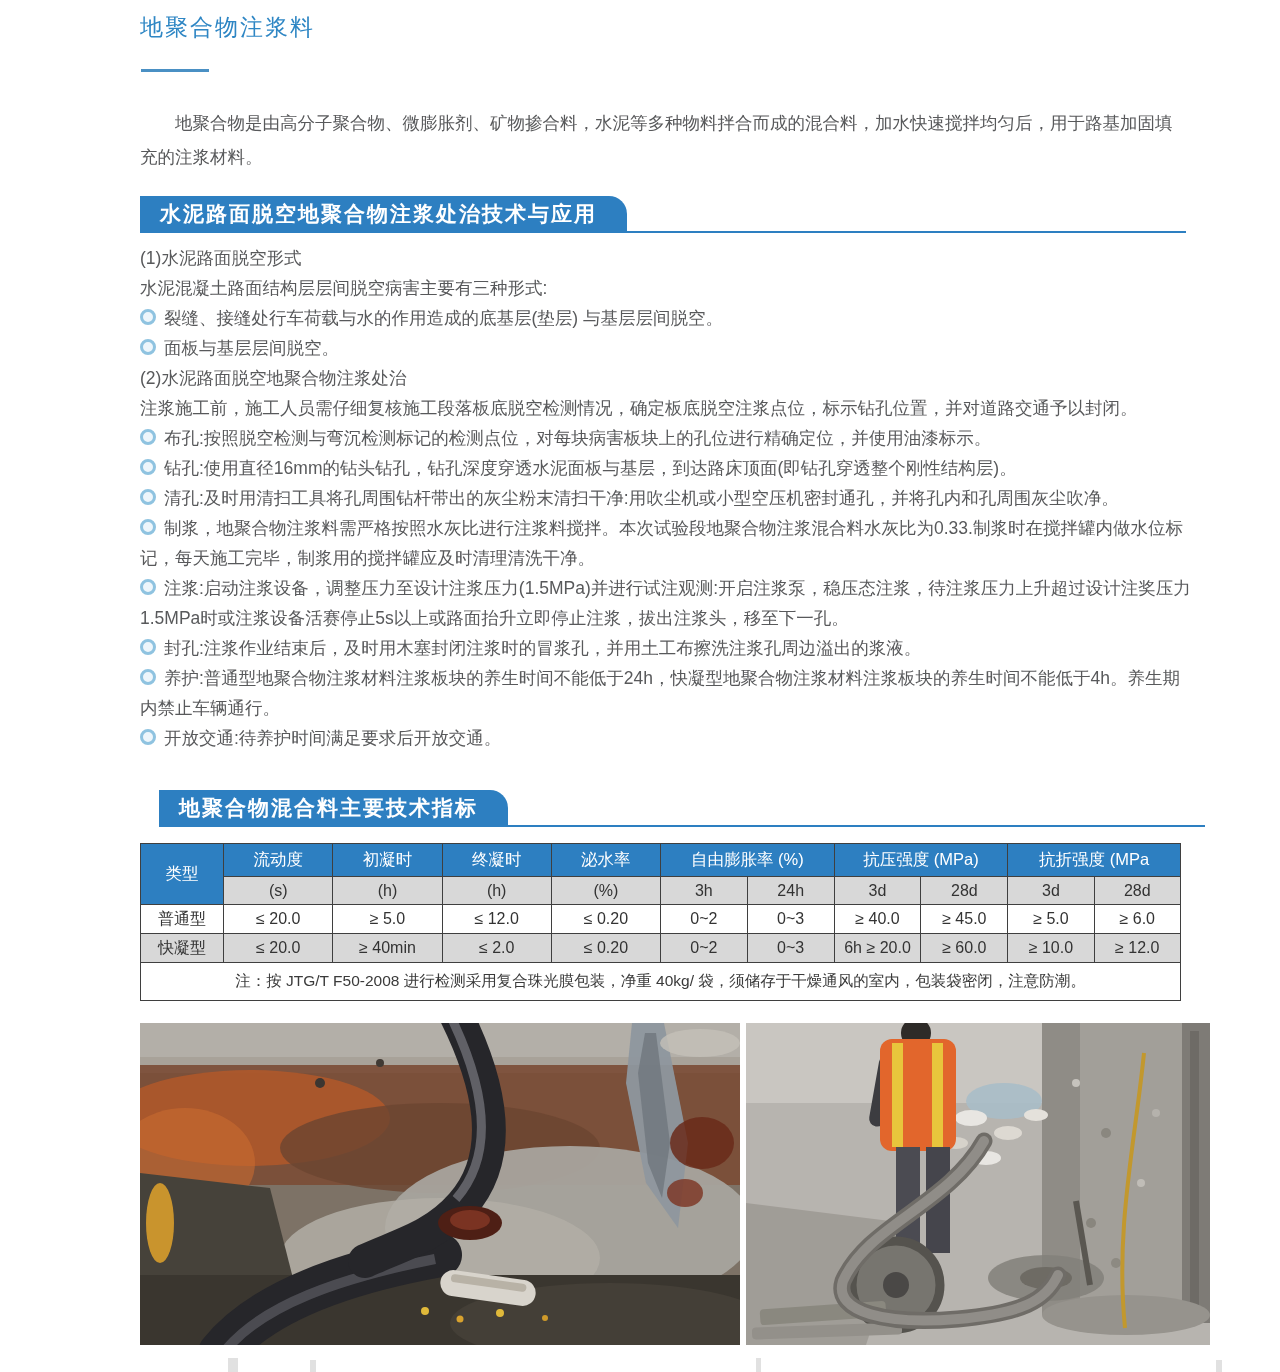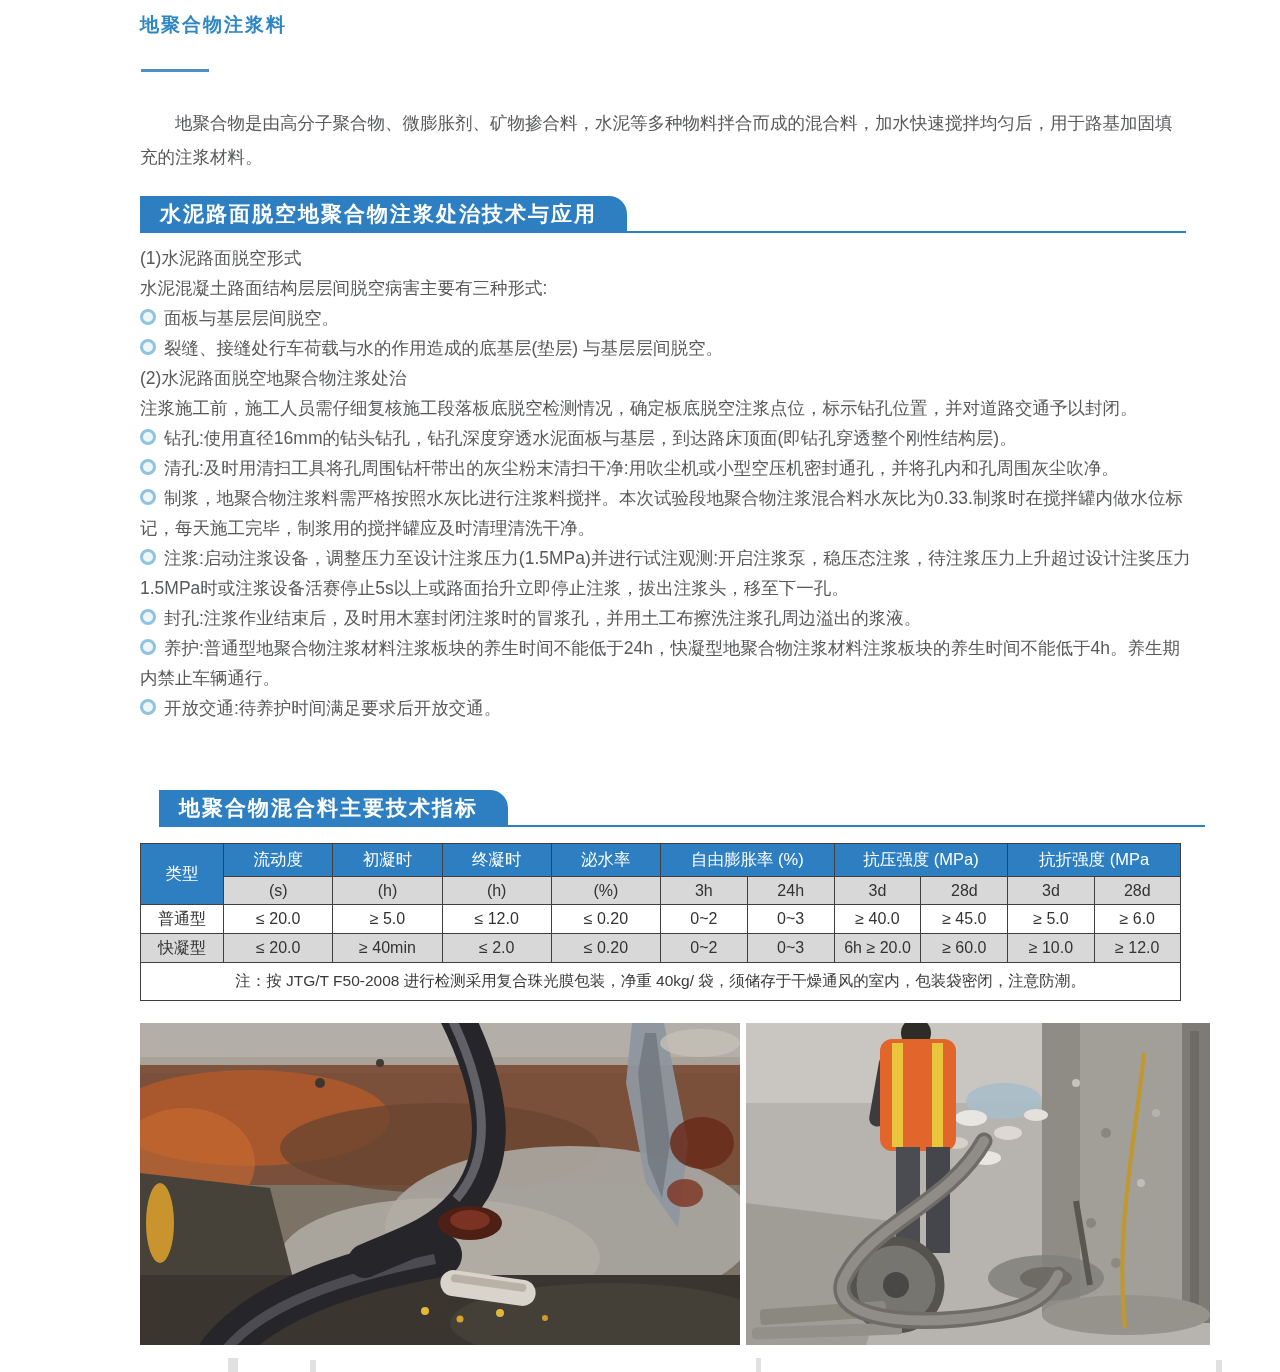--- a/index.html
+++ b/index.html
@@ -1,20 +1,20 @@
 <!DOCTYPE html>
 <html><head>
 <meta charset="utf-8">
 <style>
   html,body{margin:0;padding:0;background:#ffffff;}
   .page{position:relative;width:1280px;height:1372px;background:#ffffff;overflow:hidden;
         font-family:"Liberation Sans","DejaVu Sans",sans-serif;}
 
   
-  .doc-title{position:absolute;left:140px;top:12px;font-size:19px;font-weight:bold;
+  .doc-title{position:absolute;left:140px;top:12px;font-size:23px;font-weight:normal;
              color:#2e86c4;letter-spacing:2px;}
   .title-dash{position:absolute;left:141px;top:69px;width:68px;height:3px;background:#4a90c4;}
 
   
   .intro{position:absolute;left:140px;top:106px;width:1046px;font-size:17.5px;color:#58595b;
          line-height:34px;text-indent:2em;}
 
   
   .banner-wrap{position:absolute;left:140px;width:1046px;height:37px;}
   .banner{display:inline-block;background:#2d7fc1;color:#ffffff;font-size:21px;font-weight:bold;
@@ -62,24 +62,25 @@
   <div class="intro">地聚合物是由高分子聚合物、微膨胀剂、矿物掺合料，水泥等多种物料拌合而成的混合料，加水快速搅拌均匀后，用于路基加固填充的注浆材料。</div>
 
   <div class="banner-wrap" style="top:196px;">
     <div class="banner-line"></div>
     <span class="banner">水泥路面脱空地聚合物注浆处治技术与应用</span>
   </div>
 
   <div class="body-block">
     <p><span>(1)水泥路面脱空形式</span></p>
     <p><span>水泥混凝土路面结构层层间脱空病害主要有三种形式:</span></p>
+    <p><span class="ring"></span><span>裂缝、接缝处行车荷载与水的作用造成的底基层(垫层) 与基层层间脱空。</span></p>
     <p><span class="ring"></span><span>面板与基层层间脱空。</span></p>
-    <p><span class="ring"></span><span>裂缝、接缝处行车荷载与水的作用造成的底基层(垫层) 与基层层间脱空。</span></p>
     <p><span>(2)水泥路面脱空地聚合物注浆处治</span></p>
     <p><span>注浆施工前，施工人员需仔细复核施工段落板底脱空检测情况，确定板底脱空注浆点位，标示钻孔位置，并对道路交通予以封闭。</span></p>
+    <p><span class="ring"></span><span>布孔:按照脱空检测与弯沉检测标记的检测点位，对每块病害板块上的孔位进行精确定位，并使用油漆标示。</span></p>
     <p><span class="ring"></span><span>钻孔:使用直径16mm的钻头钻孔，钻孔深度穿透水泥面板与基层，到达路床顶面(即钻孔穿透整个刚性结构层)。</span></p>
     <p><span class="ring"></span><span>清孔:及时用清扫工具将孔周围钻杆带出的灰尘粉末清扫干净:用吹尘机或小型空压机密封通孔，并将孔内和孔周围灰尘吹净。</span></p>
     <p><span class="ring"></span><span>制浆，地聚合物注浆料需严格按照水灰比进行注浆料搅拌。本次试验段地聚合物注浆混合料水灰比为0.33.制浆时在搅拌罐内做水位标记，每天施工完毕，制浆用的搅拌罐应及时清理清洗干净。</span></p>
     <p><span class="ring"></span><span>注浆:启动注浆设备，调整压力至设计注浆压力(1.5MPa)并进行试注观测:开启注浆泵，稳压态注浆，待注浆压力上升超过设计注奖压力1.5MPa时或注浆设备活赛停止5s以上或路面抬升立即停止注浆，拔出注浆头，移至下一孔。</span></p>
     <p><span class="ring"></span><span>封孔:注浆作业结束后，及时用木塞封闭注浆时的冒浆孔，并用土工布擦洗注浆孔周边溢出的浆液。</span></p>
     <p><span class="ring"></span><span>养护:普通型地聚合物注浆材料注浆板块的养生时间不能低于24h，快凝型地聚合物注浆材料注浆板块的养生时间不能低于4h。养生期内禁止车辆通行。</span></p>
     <p><span class="ring"></span><span>开放交通:待养护时间满足要求后开放交通。</span></p>
   </div>
 
   <div class="banner-wrap" style="top:790px;margin-left:19px;">

